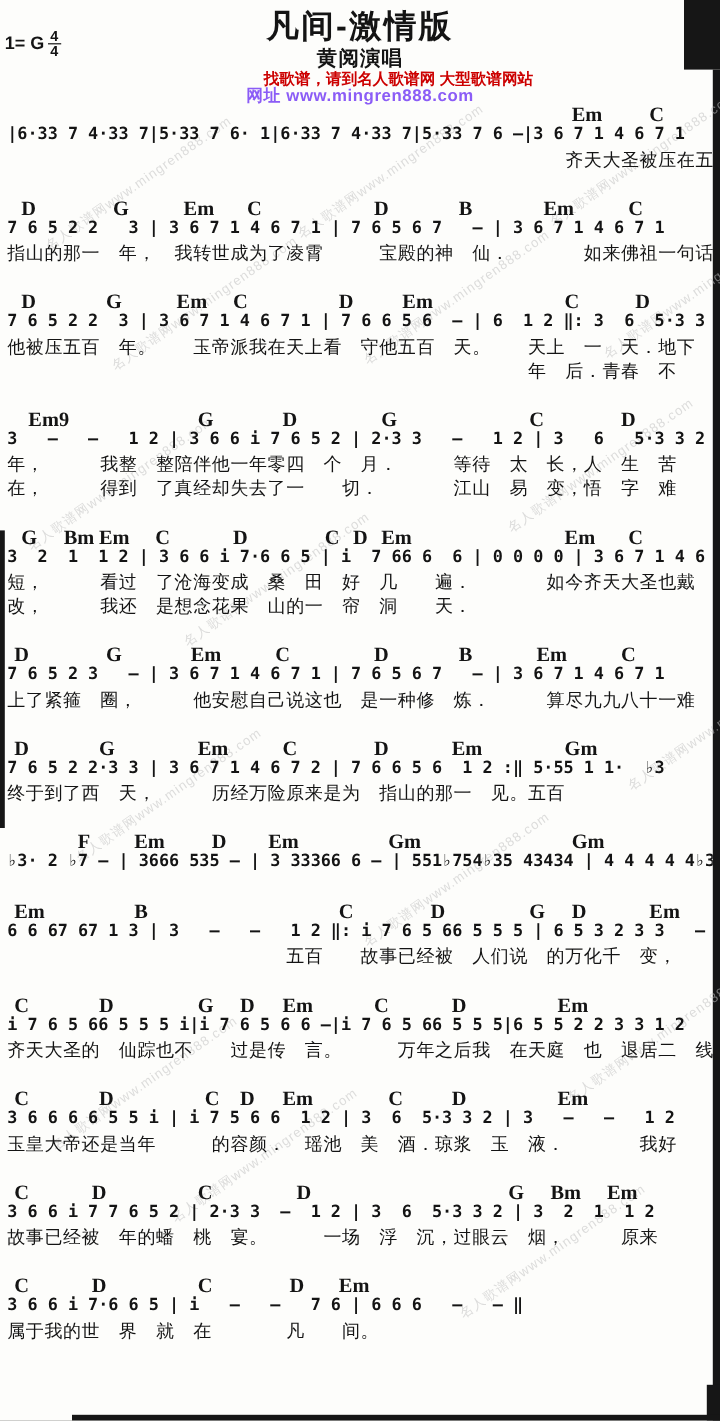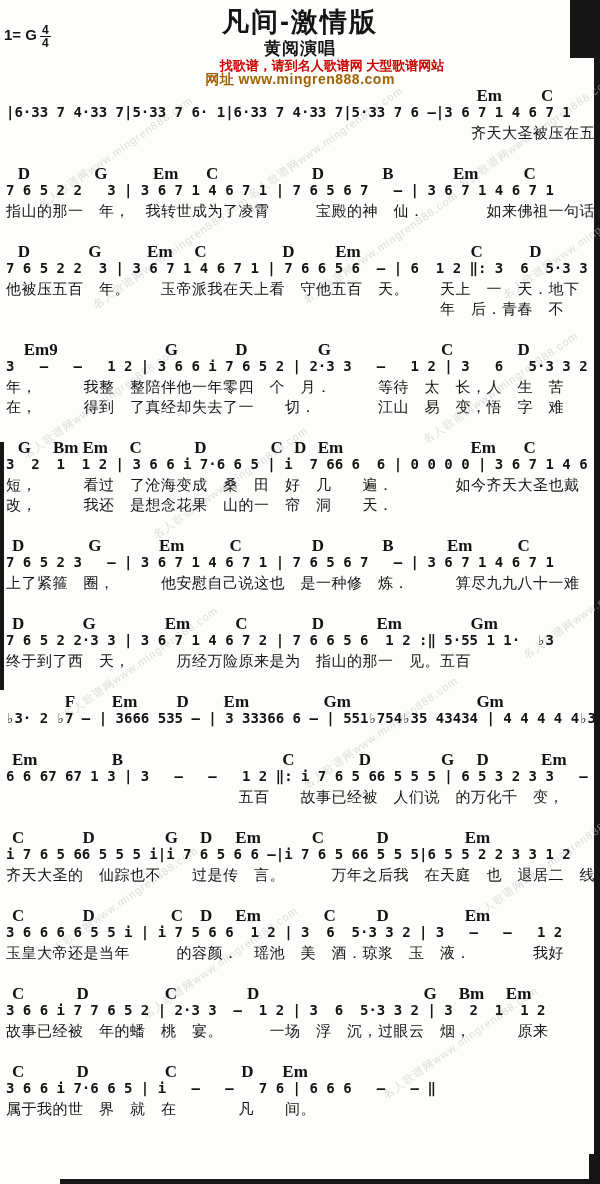--- a/index.html
+++ b/index.html
@@ -45,21 +45,21 @@
   <div class="scan scan-right-bottom"></div>
   <div class="scan scan-left-bar"></div>
   <div class="scan scan-bottom"></div>
 
   <div class="keysig">
     <span>1= G</span><span class="frac"><span class="t">4</span><span class="b">4</span></span>
   </div>
   <div class="title">凡间-激情版</div>
   <div class="subtitle">黄阅演唱</div>
   <div class="promo promo1" style="color: rgb(204, 0, 0);">找歌谱，请到名人歌谱网 大型歌谱网站</div>
-  <div class="promo promo2" style="color: #a16207;">网址 www.mingren888.com</div>
+  <div class="promo promo2" style="color: #8b5cf6;">网址 www.mingren888.com</div>
 
   <div id="wm-layer">
       <span class="wm" style="left: 35px; top: 200px; color: rgb(194, 194, 194);">名人歌谱网www.mingren888.com</span>
       <span class="wm" style="left: 245px; top: 190px; color: rgb(194, 194, 194);">名人歌谱网www.mingren888.com</span>
       <span class="wm" style="left: 455px; top: 180px; color: rgb(194, 194, 194);">名人歌谱网www.mingren888.com</span>
       <span class="wm" style="left: 90px; top: 300px; color: rgb(194, 194, 194);">名人歌谱网www.mingren888.com</span>
       <span class="wm" style="left: 300px; top: 295px; color: rgb(194, 194, 194);">名人歌谱网www.mingren888.com</span>
       <span class="wm" style="left: 500px; top: 290px; color: rgb(194, 194, 194);">名人歌谱网www.mingren888.com</span>
       <span class="wm" style="left: 20px; top: 450px; color: rgb(194, 194, 194);">名人歌谱网www.mingren888.com</span>
       <span class="wm" style="left: 420px; top: 435px; color: rgb(194, 194, 194);">名人歌谱网www.mingren888.com</span>

